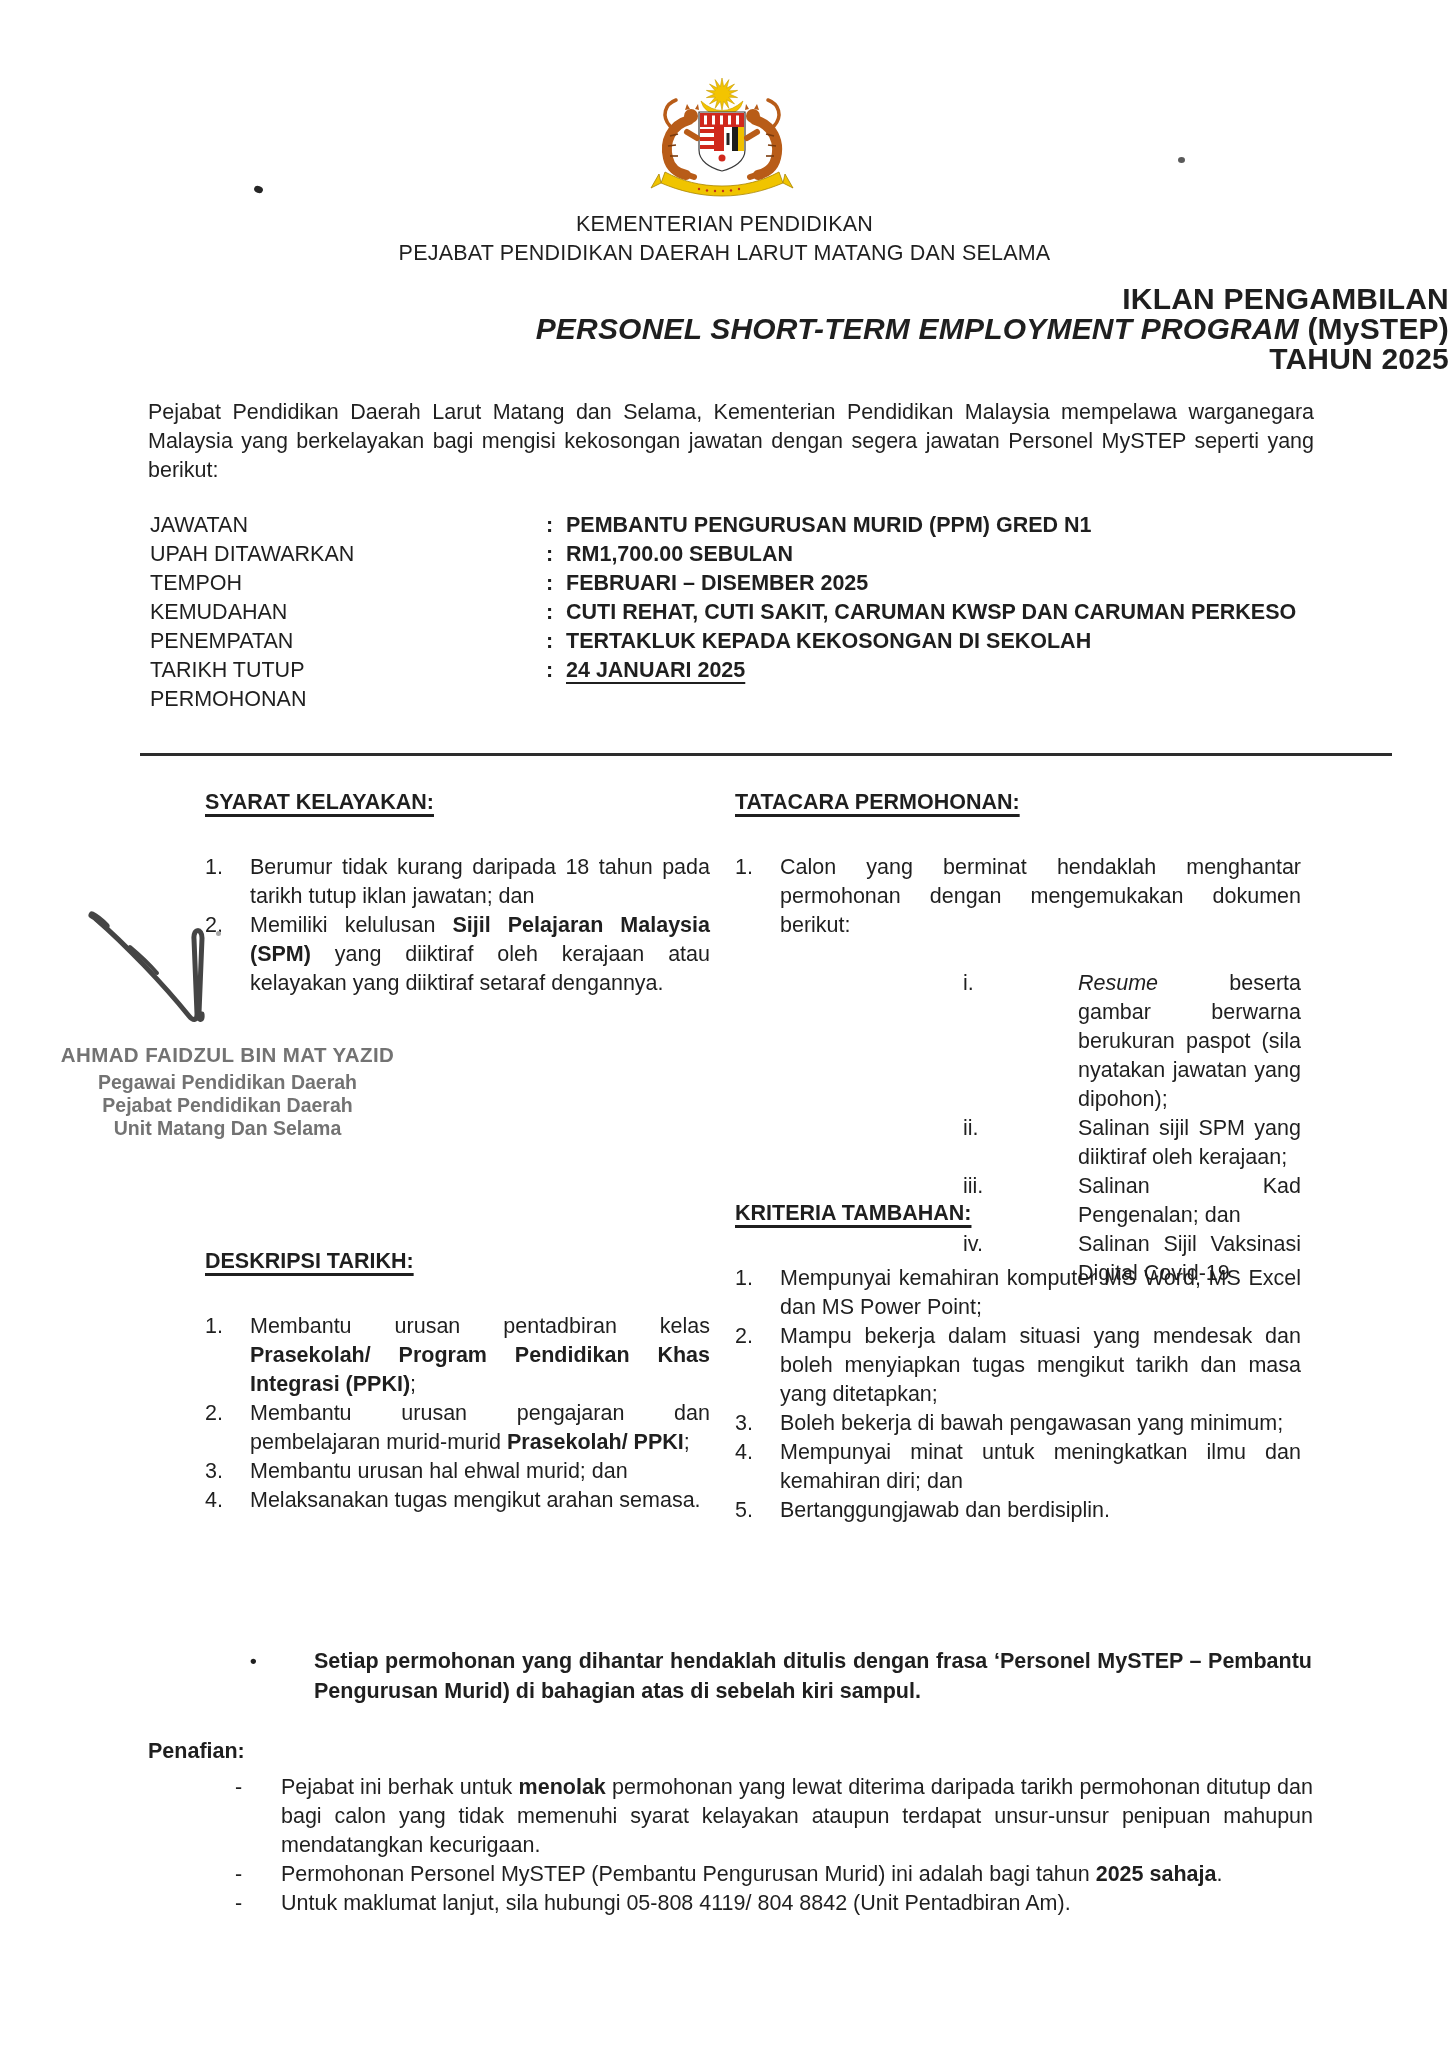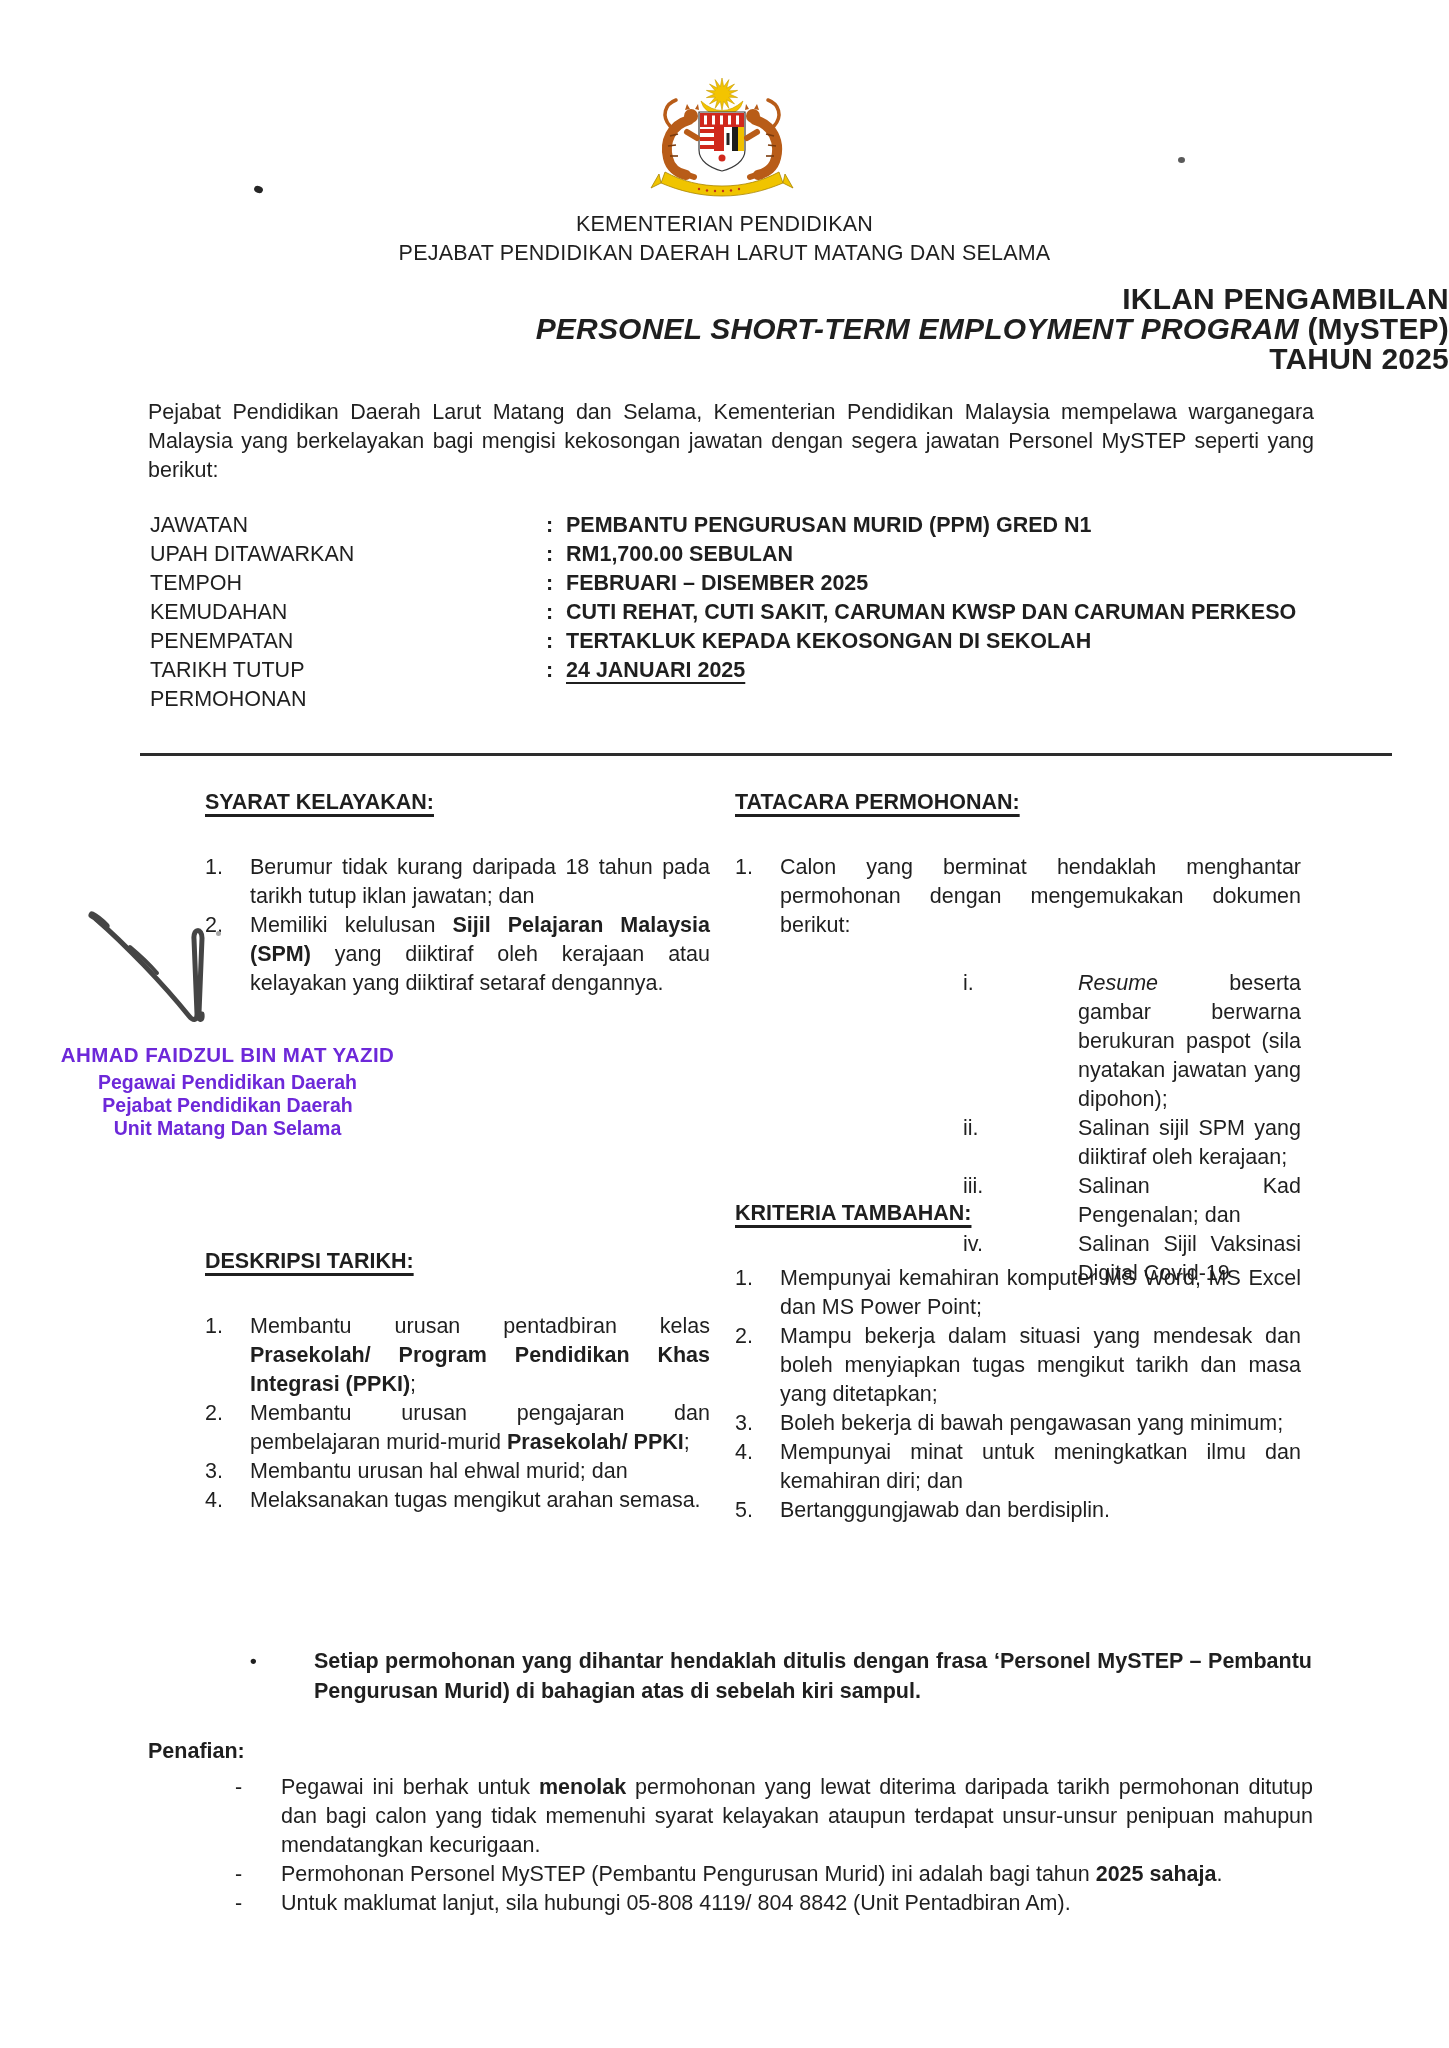--- a/index.html
+++ b/index.html
@@ -44,21 +44,21 @@
   .li-text{flex:1;text-align:justify;}
   .b{font-weight:bold;}
   .doc{display:flex;align-items:flex-start;margin-left:228px;}
   .doc-first{margin-top:29px;}
   .doc-num{width:115px;flex:none;}
   .doc-text{flex:1;text-align:justify;}
   .doc-it{font-style:italic;}
   
   .sig-mark{position:absolute;left:82px;top:903px;width:155px;height:140px;}
   .stamp{position:absolute;left:55px;top:1042px;width:345px;text-align:center;
-    color:#6d28d9;font-weight:bold;}
+    color:#737373;font-weight:bold;}
   .stamp-name{font-size:20.5px;line-height:26px;letter-spacing:.4px;margin-bottom:3px;}
   .stamp-line{font-size:19.5px;line-height:23px;}
   
   .note{position:absolute;left:250px;top:1646px;width:1062px;display:flex;
     font-size:21.5px;line-height:30px;font-weight:bold;}
   .note-bullet{width:40px;flex:none;font-size:19px;}
   .note-text{flex:1;text-align:justify;margin-left:24px;}
   .penafian-heading{position:absolute;left:148px;top:1739px;font-size:21.5px;font-weight:bold;}
   .penafian-list{position:absolute;left:235px;top:1773px;width:1078px;
     font-size:21.5px;line-height:29px;}
@@ -295,21 +295,21 @@
 
   <div class="note">
     <span class="note-bullet">•</span>
     <span class="note-text">Setiap permohonan yang dihantar hendaklah ditulis dengan frasa ‘Personel MySTEP – Pembantu Pengurusan Murid) di bahagian atas di sebelah kiri sampul.</span>
   </div>
 
   <div class="penafian-heading">Penafian:</div>
   <div class="penafian-list">
     <div class="pi">
       <span class="pi-dash">-</span>
-      <span class="pi-text"><span>Pegawai ini berhak untuk </span><span class="b">menolak</span><span> permohonan yang lewat diterima daripada tarikh permohonan ditutup dan bagi calon yang tidak memenuhi syarat kelayakan ataupun terdapat unsur-unsur penipuan mahupun mendatangkan kecurigaan.</span></span>
+      <span class="pi-text"><span>Pejabat ini berhak untuk </span><span class="b">menolak</span><span> permohonan yang lewat diterima daripada tarikh permohonan ditutup dan bagi calon yang tidak memenuhi syarat kelayakan ataupun terdapat unsur-unsur penipuan mahupun mendatangkan kecurigaan.</span></span>
     </div>
     <div class="pi">
       <span class="pi-dash">-</span>
       <span class="pi-text"><span>Permohonan Personel MySTEP (Pembantu Pengurusan Murid) ini adalah bagi tahun </span><span class="b">2025 sahaja</span><span>.</span></span>
     </div>
     <div class="pi">
       <span class="pi-dash">-</span>
       <span class="pi-text"><span>Untuk maklumat lanjut, sila hubungi 05-808 4119/ 804 8842 (Unit Pentadbiran Am).</span><span class="b"></span><span></span></span>
     </div>
   </div>

